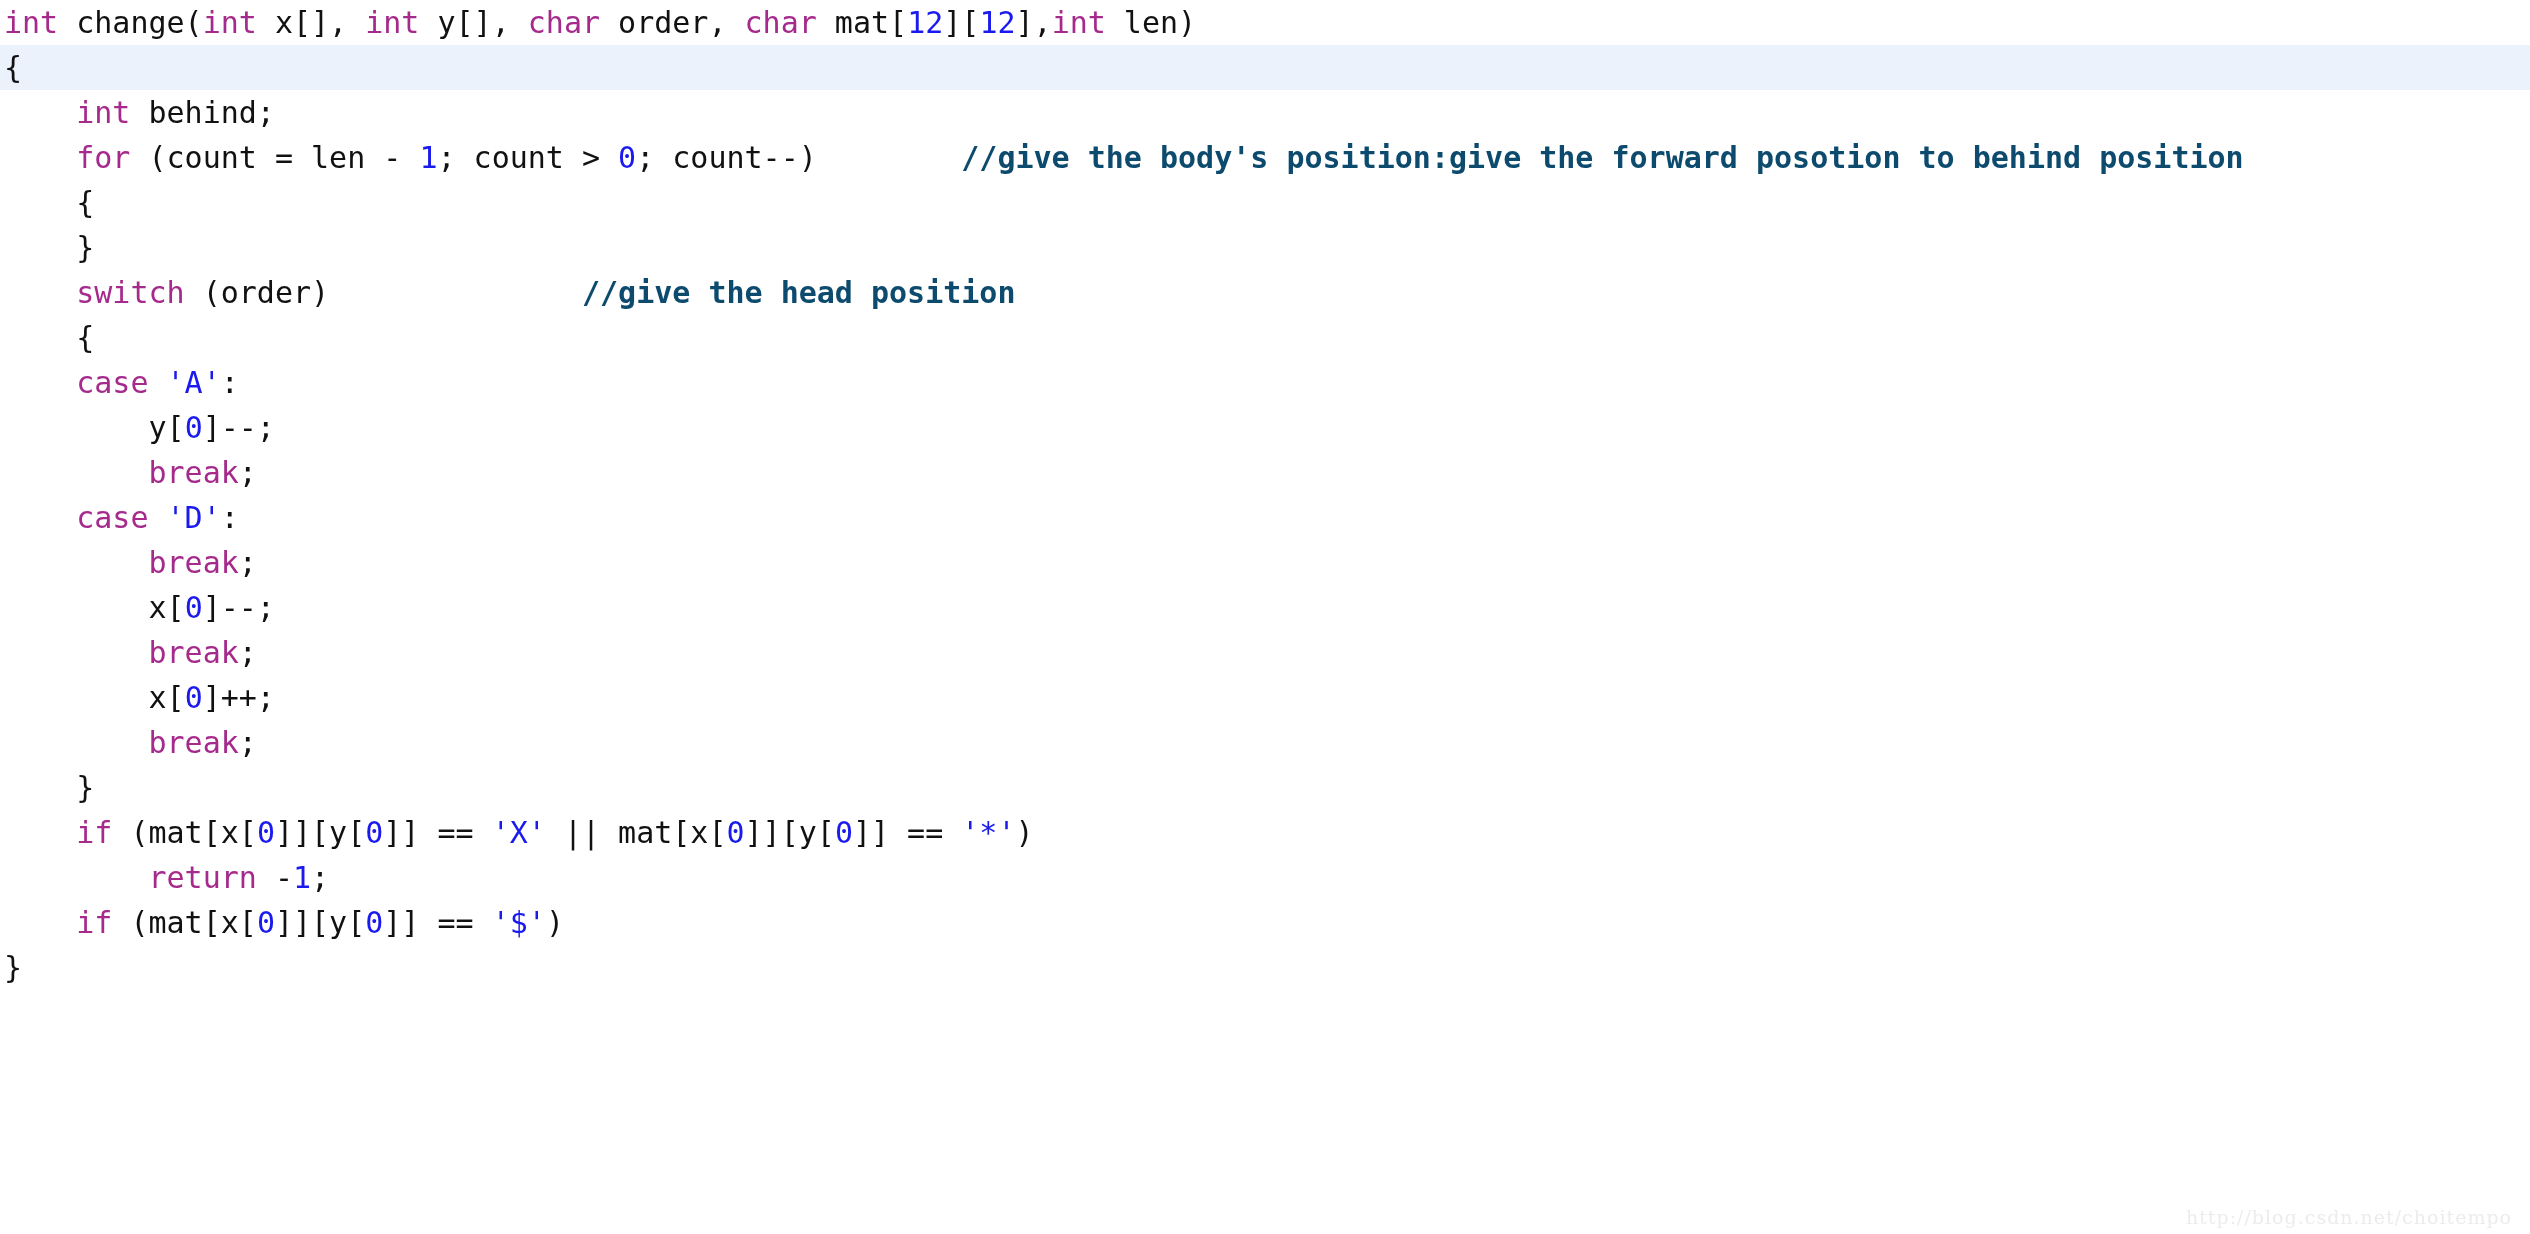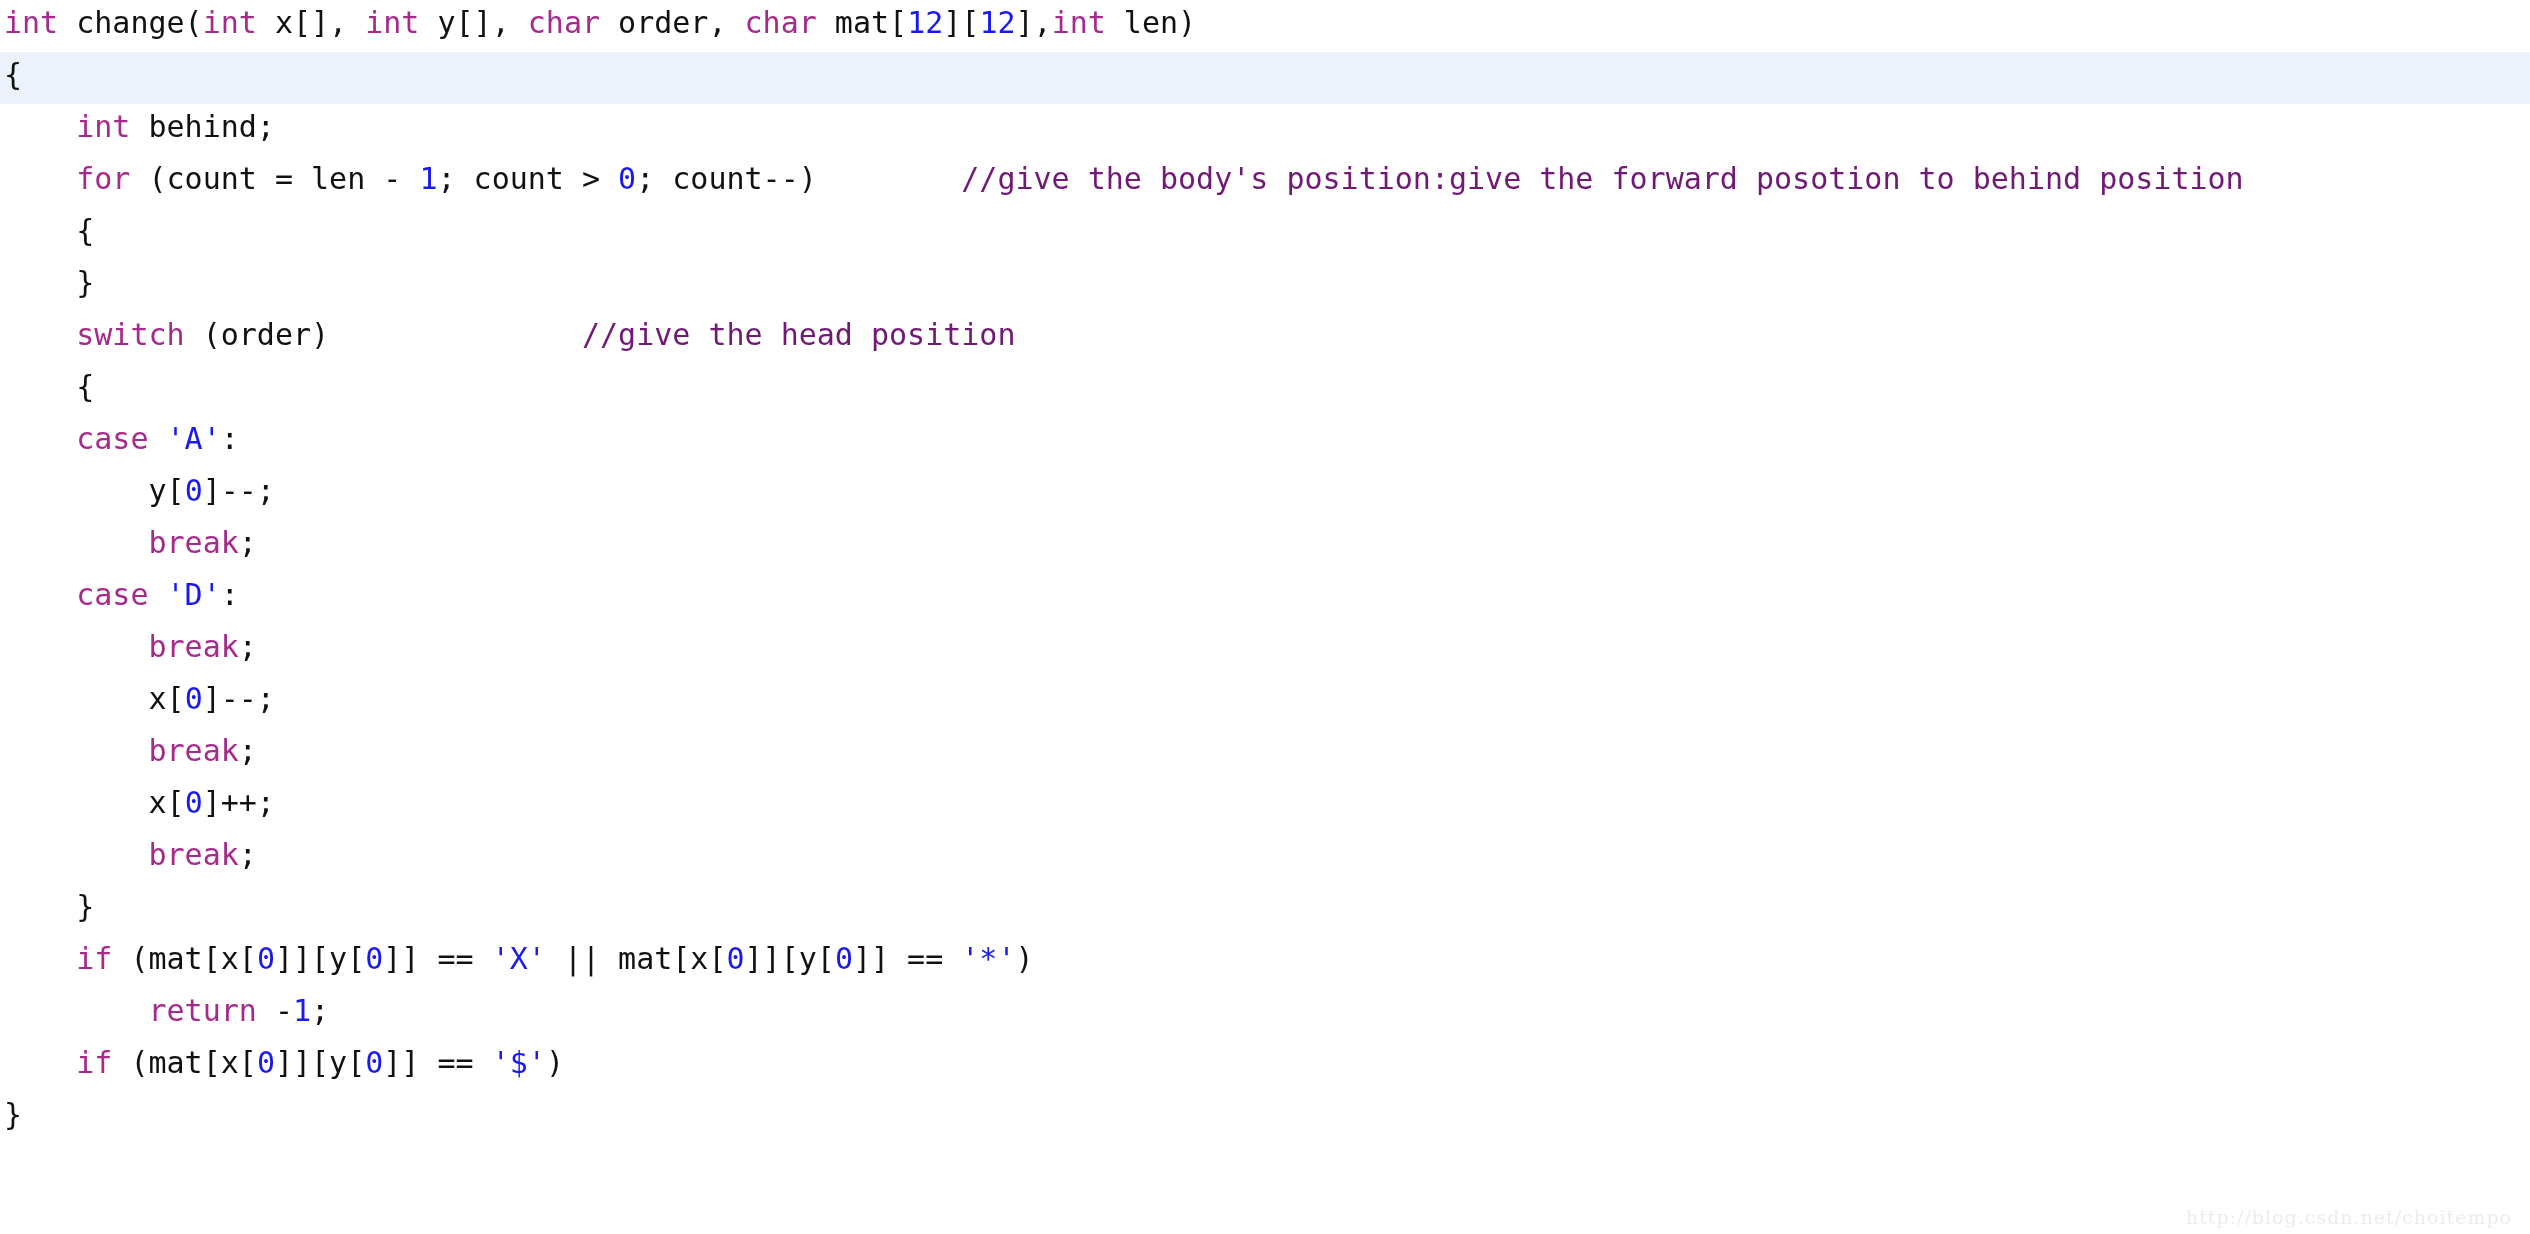--- a/index.html
+++ b/index.html
@@ -16,36 +16,36 @@
     font-family: "DejaVu Sans Mono", "Liberation Mono", monospace;
   }
   #code {
     position: absolute;
     left: 0;
     top: 0;
     width: 2530px;
   }
   .code-line {
     position: relative;
-    height: 52px;
+    height: 45px;
     line-height: 45px;
     white-space: pre;
     font-size: 30px;
     letter-spacing: 0px;
     color: #111111;
     padding-left: 4px;
     box-sizing: border-box;
   }
   .code-line.highlight {
     background: #ebf2fc;
   }
   .tok-kw   { color: #a52a8c; }
   .tok-num  { color: #1a1aee; }
   .tok-str  { color: #1a1aee; }
-  .tok-cmt  { color: #701a75; }
+  .tok-cmt  { color: #0c4a6e; font-weight: bold; }
   .tok-pln  { color: #111111; }
   #watermark {
     position: absolute;
     right: 18px;
     bottom: 6px;
     font-family: "DejaVu Serif", "Liberation Serif", serif;
     font-size: 19px;
     letter-spacing: 1px;
     color: #ececec;
     white-space: pre;

